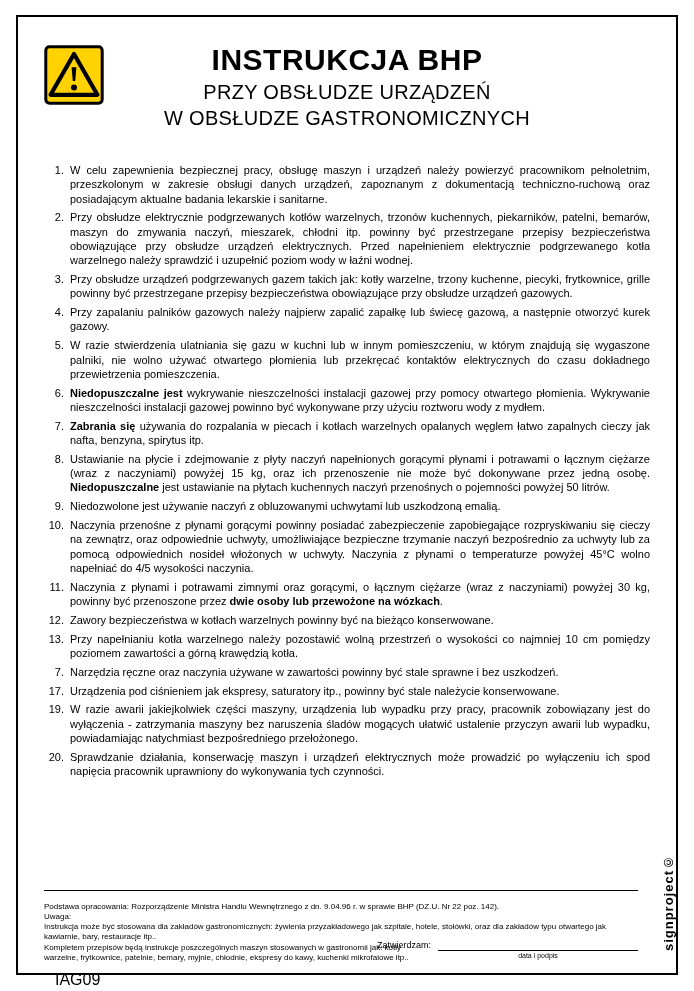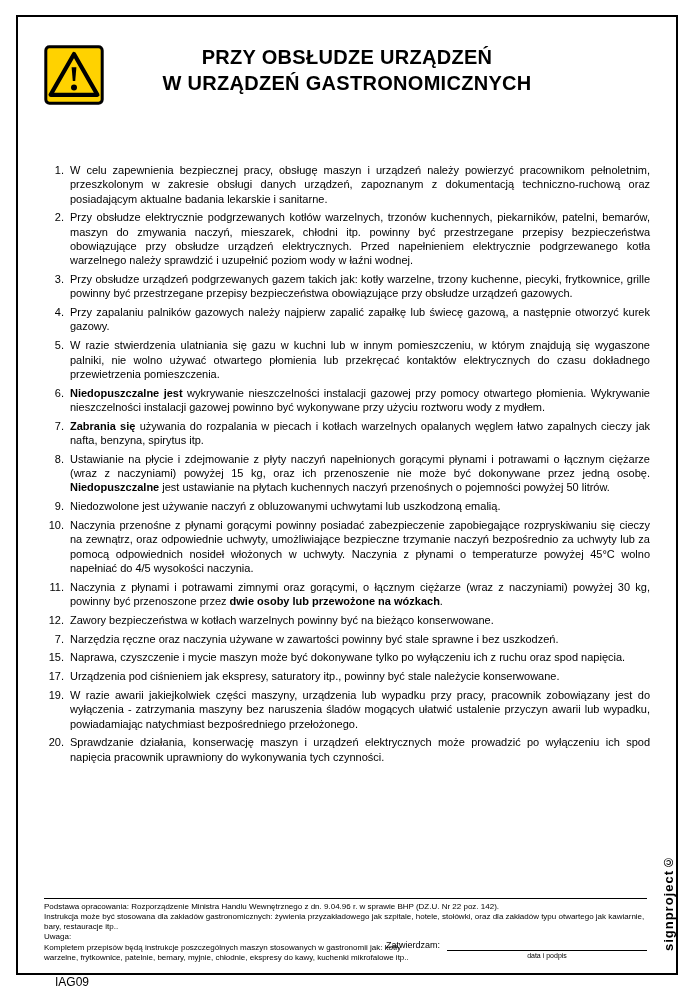--- a/index.html
+++ b/index.html
@@ -15,44 +15,44 @@
     border:2px solid #000;
     padding:6px 26px 8px 26px;
     box-sizing:border-box;
     overflow:hidden;
   }
   
   .header{position:relative;height:112px;margin-top:14px;}
   .warn-icon{position:absolute;left:0;top:8px;width:60px;height:60px;}
   .titles{text-align:center;padding-top:6px;}
   .title-main{font-size:30px;font-weight:bold;letter-spacing:.5px;line-height:1.15;}
-  .title-sub{font-size:20px;font-weight:bold;letter-spacing:.3px;line-height:1.2;margin-top:2px;}
+  .title-sub{font-size:20px;font-weight:normal;letter-spacing:.3px;line-height:1.2;margin-top:2px;}
   
   .rules{margin-top:14px;font-size:11px;line-height:1.3;}
   .rule{display:flex;margin-bottom:4.5px;}
   .rule .num{flex:0 0 20px;text-align:right;margin-right:6px;white-space:nowrap;}
   .rule .txt{flex:1;text-align:justify;}
   .rule .txt b{font-weight:bold;}
   
   .footer{
-    position:absolute;left:26px;right:29px;bottom:10px;
+    position:absolute;left:26px;right:38px;bottom:10px;
     border-top:1px solid #000;
-    padding-top:3px;
+    padding-top:11px;
     font-size:8px;line-height:1.28;
   }
   .foot-note2{max-width:390px;}
   .approval{
     position:absolute;right:0;bottom:2px;
     display:grid;grid-template-columns:auto 200px;column-gap:7px;
     font-size:9px;align-items:end;
   }
   .sig-line{border-bottom:1px solid #000;height:12px;}
   .sig-caption{grid-column:2;text-align:center;font-size:7px;padding-top:1px;}
   
-  .catalog-code{position:absolute;left:30px;bottom:2px;font-size:12px;padding-left:25px;}
+  .catalog-code{position:absolute;left:30px;bottom:2px;font-size:16px;padding-left:25px;}
   .brand{
     position:absolute;right:18px;bottom:40px;
     writing-mode:vertical-rl;transform:rotate(180deg);
     font-size:13px;font-weight:bold;letter-spacing:1px;
   }
 </style>
 </head>
 <body>
 
 <div class="page">
@@ -61,22 +61,23 @@
     <div class="header">
       <span class="warn-icon">
         <svg viewBox="0 0 100 100" width="60" height="60" aria-hidden="true">
           <rect x="3" y="3" width="94" height="94" rx="6" fill="#ffd200" stroke="#000" stroke-width="5"></rect>
           <path d="M50 15 L89 83 L11 83 Z" fill="none" stroke="#000" stroke-width="7" stroke-linejoin="round"></path>
           <path d="M46 37 h8 l-2 23 h-4 Z" fill="#000"></path>
           <circle cx="50" cy="71" r="5" fill="#000"></circle>
         </svg>
       </span>
       <div class="titles">
+        <div class="title-main">INSTRUKCJA BHP</div>
         <div class="title-sub">PRZY OBSŁUDZE URZĄDZEŃ</div>
-        <div class="title-sub">W URZĄDZEŃ GASTRONOMICZNYCH</div>
+        <div class="title-sub">W OBSŁUDZE GASTRONOMICZNYCH</div>
       </div>
     </div>
 
     <div class="rules">
         <div class="rule">
           <span class="num">1.</span>
           <span class="txt"><span>W celu zapewnienia bezpiecznej pracy, obsługę maszyn i urządzeń należy powierzyć pracownikom pełnoletnim, przeszkolonym w zakresie obsługi danych urządzeń, zapoznanym z dokumentacją techniczno-ruchową oraz posiadającym aktualne badania lekarskie i sanitarne.</span></span>
         </div>
         <div class="rule">
           <span class="num">2.</span>
@@ -116,45 +117,45 @@
         </div>
         <div class="rule">
           <span class="num">11.</span>
           <span class="txt"><span>Naczynia z płynami i potrawami zimnymi oraz gorącymi, o łącznym ciężarze (wraz z naczyniami) powyżej 30 kg, powinny być przenoszone przez </span><b>dwie osoby lub przewożone na wózkach</b><span>.</span></span>
         </div>
         <div class="rule">
           <span class="num">12.</span>
           <span class="txt"><span>Zawory bezpieczeństwa w kotłach warzelnych powinny być na bieżąco konserwowane.</span></span>
         </div>
         <div class="rule">
+          <span class="num">13.</span>
+          <span class="txt"><span>Przy napełnianiu kotła warzelnego należy pozostawić wolną przestrzeń o wysokości co najmniej 10 cm pomiędzy poziomem zawartości a górną krawędzią kotła.</span></span>
+        </div>
+        <div class="rule">
           <span class="num">7.</span>
           <span class="txt"><span>Narzędzia ręczne oraz naczynia używane w zawartości powinny być stale sprawne i bez uszkodzeń.</span></span>
-        </div>
-        <div class="rule">
-          <span class="num">15.</span>
-          <span class="txt"><span>Naprawa, czyszczenie i mycie maszyn może być dokonywane tylko po wyłączeniu ich z ruchu oraz spod napięcia.</span></span>
         </div>
         <div class="rule">
           <span class="num">17.</span>
           <span class="txt"><span>Urządzenia pod ciśnieniem jak ekspresy, saturatory itp., powinny być stale należycie konserwowane.</span></span>
         </div>
         <div class="rule">
           <span class="num">19.</span>
           <span class="txt"><span>W razie awarii jakiejkolwiek części maszyny, urządzenia lub wypadku przy pracy, pracownik zobowiązany jest do wyłączenia - zatrzymania maszyny bez naruszenia śladów mogących ułatwić ustalenie przyczyn awarii lub wypadku, powiadamiając natychmiast bezpośredniego przełożonego.</span></span>
         </div>
         <div class="rule">
           <span class="num">20.</span>
           <span class="txt"><span>Sprawdzanie działania, konserwację maszyn i urządzeń elektrycznych może prowadzić po wyłączeniu ich spod napięcia pracownik uprawniony do wykonywania tych czynności.</span></span>
         </div>
       </div>
 
     <div class="footer">
       <div>Podstawa opracowania: Rozporządzenie Ministra Handlu Wewnętrznego z dn. 9.04.96 r. w sprawie BHP (DZ.U. Nr 22 poz. 142).</div>
+      <div>Uwaga:</div>
       <div>Instrukcja może być stosowana dla zakładów gastronomicznych: żywienia przyzakładowego jak szpitale, hotele, stołówki, oraz dla zakładów typu otwartego jak kawiarnie, bary, restauracje itp..</div>
-      <div>Uwaga:</div>
       <div class="foot-note2">Kompletem przepisów będą instrukcje poszczególnych maszyn stosowanych w gastronomii jak: kotły warzelne, frytkownice, patelnie, bemary, myjnie, chłodnie, ekspresy do kawy, kuchenki mikrofalowe itp..</div>
       <div class="approval">
         <span>Zatwierdzam:</span>
         <span class="sig-line"></span>
         <span class="sig-caption">data i podpis</span>
       </div>
     </div>
 
   </div>
 

